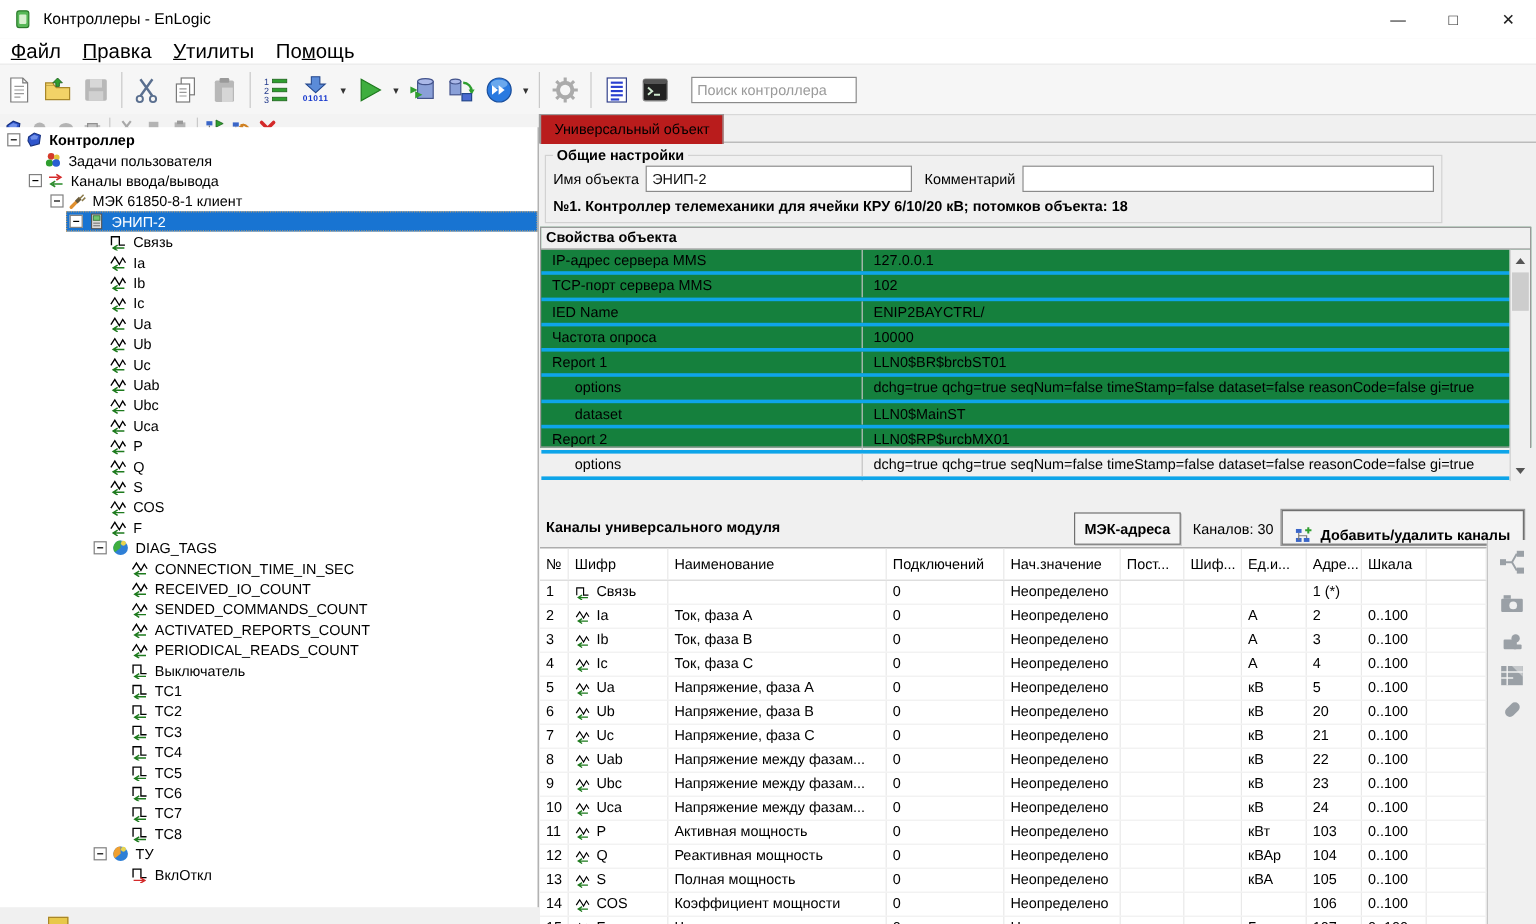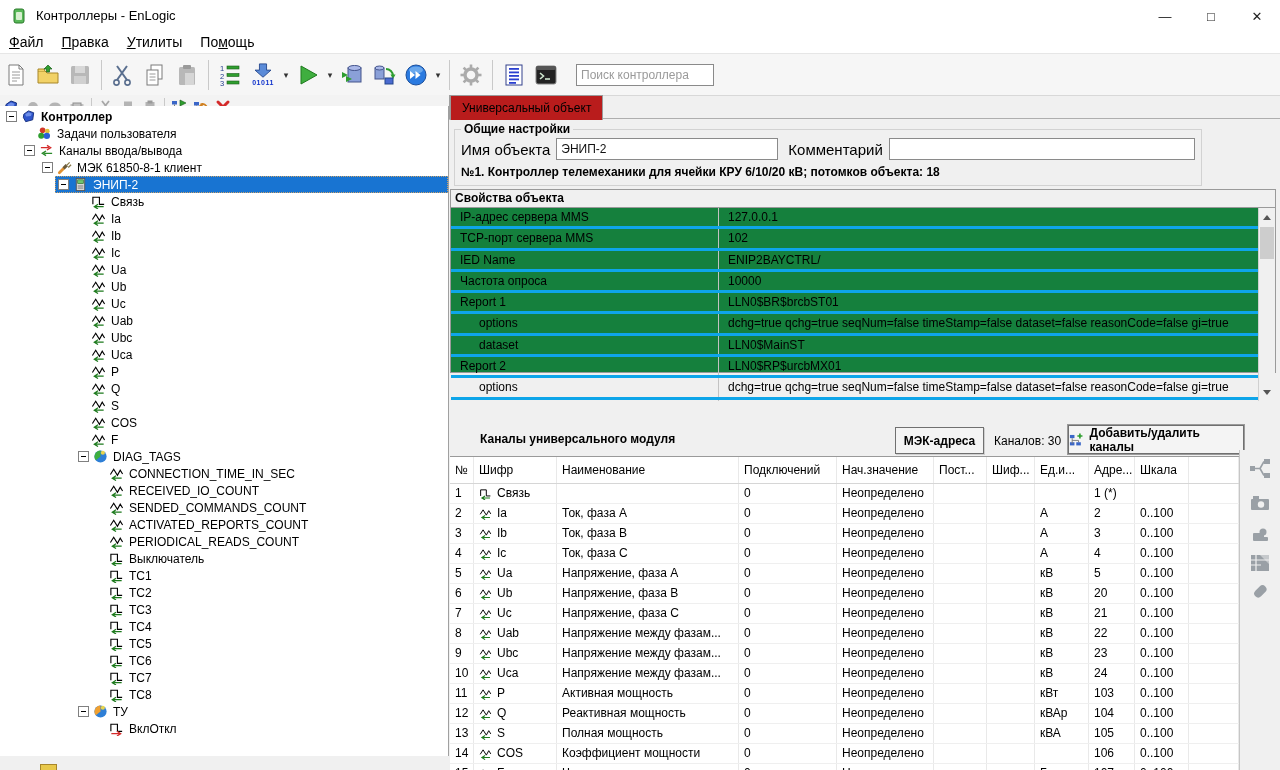--- a/index.html
+++ b/index.html
@@ -9,21 +9,21 @@
   
   .titlebar{left:0;top:0;width:1280px;height:32px;background:#fff;}
   .app-icon{left:11px;top:8px;width:16px;height:16px;}
   .title-text{left:36px;top:0;height:32px;line-height:32px;font-size:13px;}
   .win-btns{right:0;top:0;height:32px;display:flex;}
   .win-btn{width:46px;height:32px;display:flex;align-items:center;justify-content:center;
            font-size:13px;color:#222;}
   
   .menubar{left:0;top:32px;width:1280px;height:21px;background:#fff;display:flex;align-items:center;
            border-bottom:1px solid #e6e6e6;}
-  .menu-item{padding:0 9px;height:21px;line-height:21px;font-size:14px;}
+  .menu-item{padding:0 9px;height:21px;line-height:21px;font-size:17px;}
   .ac{text-decoration:underline;}
   
   .toolbar{left:0;top:54px;width:1280px;height:41px;background:#f6f6f6;border-bottom:1px solid #d8d8d8;
            display:flex;align-items:center;}
   .tb{width:32px;height:32px;display:flex;align-items:center;justify-content:center;flex:none;}
   .tb svg{width:24px;height:24px;}
   .tsep{width:1px;height:30px;background:#c9c9c9;margin:0 5px;flex:none;}
   .caret{font-size:9px;color:#333;width:12px;text-align:center;flex:none;}
   .binary-wrap{display:flex;flex-direction:column;align-items:center;width:34px;flex:none;}
   .binary-txt{font-size:7px;color:#1133cc;font-weight:bold;letter-spacing:.5px;line-height:7px;}
@@ -53,21 +53,21 @@
   .partial-icon{left:40px;top:764px;width:15px;height:6px;background:#e8c84a;border:1px solid #a8862a;}
   
   .tabline{left:450px;top:118px;width:830px;height:1px;background:#aeaeae;}
   .tab{left:450px;top:95px;height:24px;padding:0 11px;background:#b91c1c;border:1px solid #9b9b9b;
        border-bottom:none;display:flex;align-items:center;z-index:2;font-size:12px;}
   
   .gbox{left:454px;top:122px;width:748px;height:64px;border:1px solid #d2d2d2;margin:0;padding:2px 6px 0 6px;
         box-sizing:border-box;}
   .gbox legend{font-weight:bold;font-size:12px;padding:0 3px;}
   .frow{display:flex;align-items:center;height:22px;}
-  .flabel{font-size:15px;margin-right:6px;flex:none;}
+  .flabel{font-size:12px;margin-right:6px;flex:none;}
   .finput{height:18px;border:1px solid #8a8a8a;font-size:12px;padding:1px 4px;
           font-family:"Liberation Sans",sans-serif;color:#111;}
   .name-input{width:212px;flex:none;}
   .comment-input{flex:1;}
   .desc{font-weight:bold;font-size:12px;margin-top:5px;white-space:nowrap;}
   
   .props{left:450px;top:189px;width:826px;height:184px;border:1px solid #9a9a9a;background:#15803d;box-sizing:border-box;}
   .props-title{height:17px;line-height:17px;font-weight:bold;background:#f0f0f0;padding-left:4px;
                border-bottom:1px solid #9a9a9a;}
   .props-body{position:relative;height:193px;overflow:hidden;}
@@ -75,26 +75,26 @@
         margin-right:17px;white-space:nowrap;overflow:hidden;}
   .prow .pn{border-right:1px solid #c2c2c2;padding-left:9px;overflow:hidden;}
   .prow .pn.ind{padding-left:28px;}
   .prow .pv{padding-left:9px;overflow:hidden;}
   .sbar{position:absolute;right:0;top:0;width:17px;height:193px;background:#f0f0f0;border-left:1px solid #d0d0d0;box-sizing:border-box;}
   .sb-btn{position:absolute;left:0;width:16px;height:16px;display:flex;align-items:center;justify-content:center;}
   .tri-up{width:0;height:0;border-left:4px solid transparent;border-right:4px solid transparent;border-bottom:5px solid #555;}
   .tri-dn{width:0;height:0;border-left:4px solid transparent;border-right:4px solid transparent;border-top:5px solid #555;}
   .sb-thumb{position:absolute;left:1px;top:19px;width:14px;height:32px;background:#cdcdcd;}
   
-  .chan-title{left:480px;top:432px;font-weight:bold;}
+  .chan-title{left:455px;top:432px;font-weight:bold;}
   .btn{position:absolute;display:flex;align-items:center;justify-content:center;background:#f4f4f4;
        border:1px solid #707070;font-weight:bold;font-size:12px;font-family:"Liberation Sans",sans-serif;box-sizing:border-box;}
   .btn-iec{left:895px;top:427px;width:89px;height:27px;box-shadow:1px 1px 0 #cfcfcf;}
   .chan-count{left:994px;top:434px;font-size:12px;}
-  .btn-add{left:1068px;top:425px;width:176px;height:29px;box-shadow:0 0 0 1px #9a9a9a;}
+  .btn-add{left:1068px;top:425px;width:202px;height:29px;box-shadow:0 0 0 1px #9a9a9a;align-items:flex-end;}
   .btn-add svg{width:15px;height:15px;margin-right:6px;}
   
   .chan-table{left:450px;top:456px;width:789px;height:314px;background:#fff;border-top:1px solid #9a9a9a;
               box-sizing:border-box;overflow:hidden;}
   .ct-row{display:grid;grid-template-columns:24px 83px 182px 98px 97px 53px 48px 54px 46px 54px 1fr;
           height:19px;line-height:19px;border-bottom:1px solid #efefef;white-space:nowrap;}
   .ct-row>div{border-right:1px solid #e9e9e9;padding-left:5px;overflow:hidden;}
   .ct-head{height:26px;line-height:26px;border-bottom:1px solid #d6d6d6;}
   .ct-code{display:flex;align-items:center;}
   .ct-code svg{width:13px;height:13px;margin-right:5px;flex:none;}

